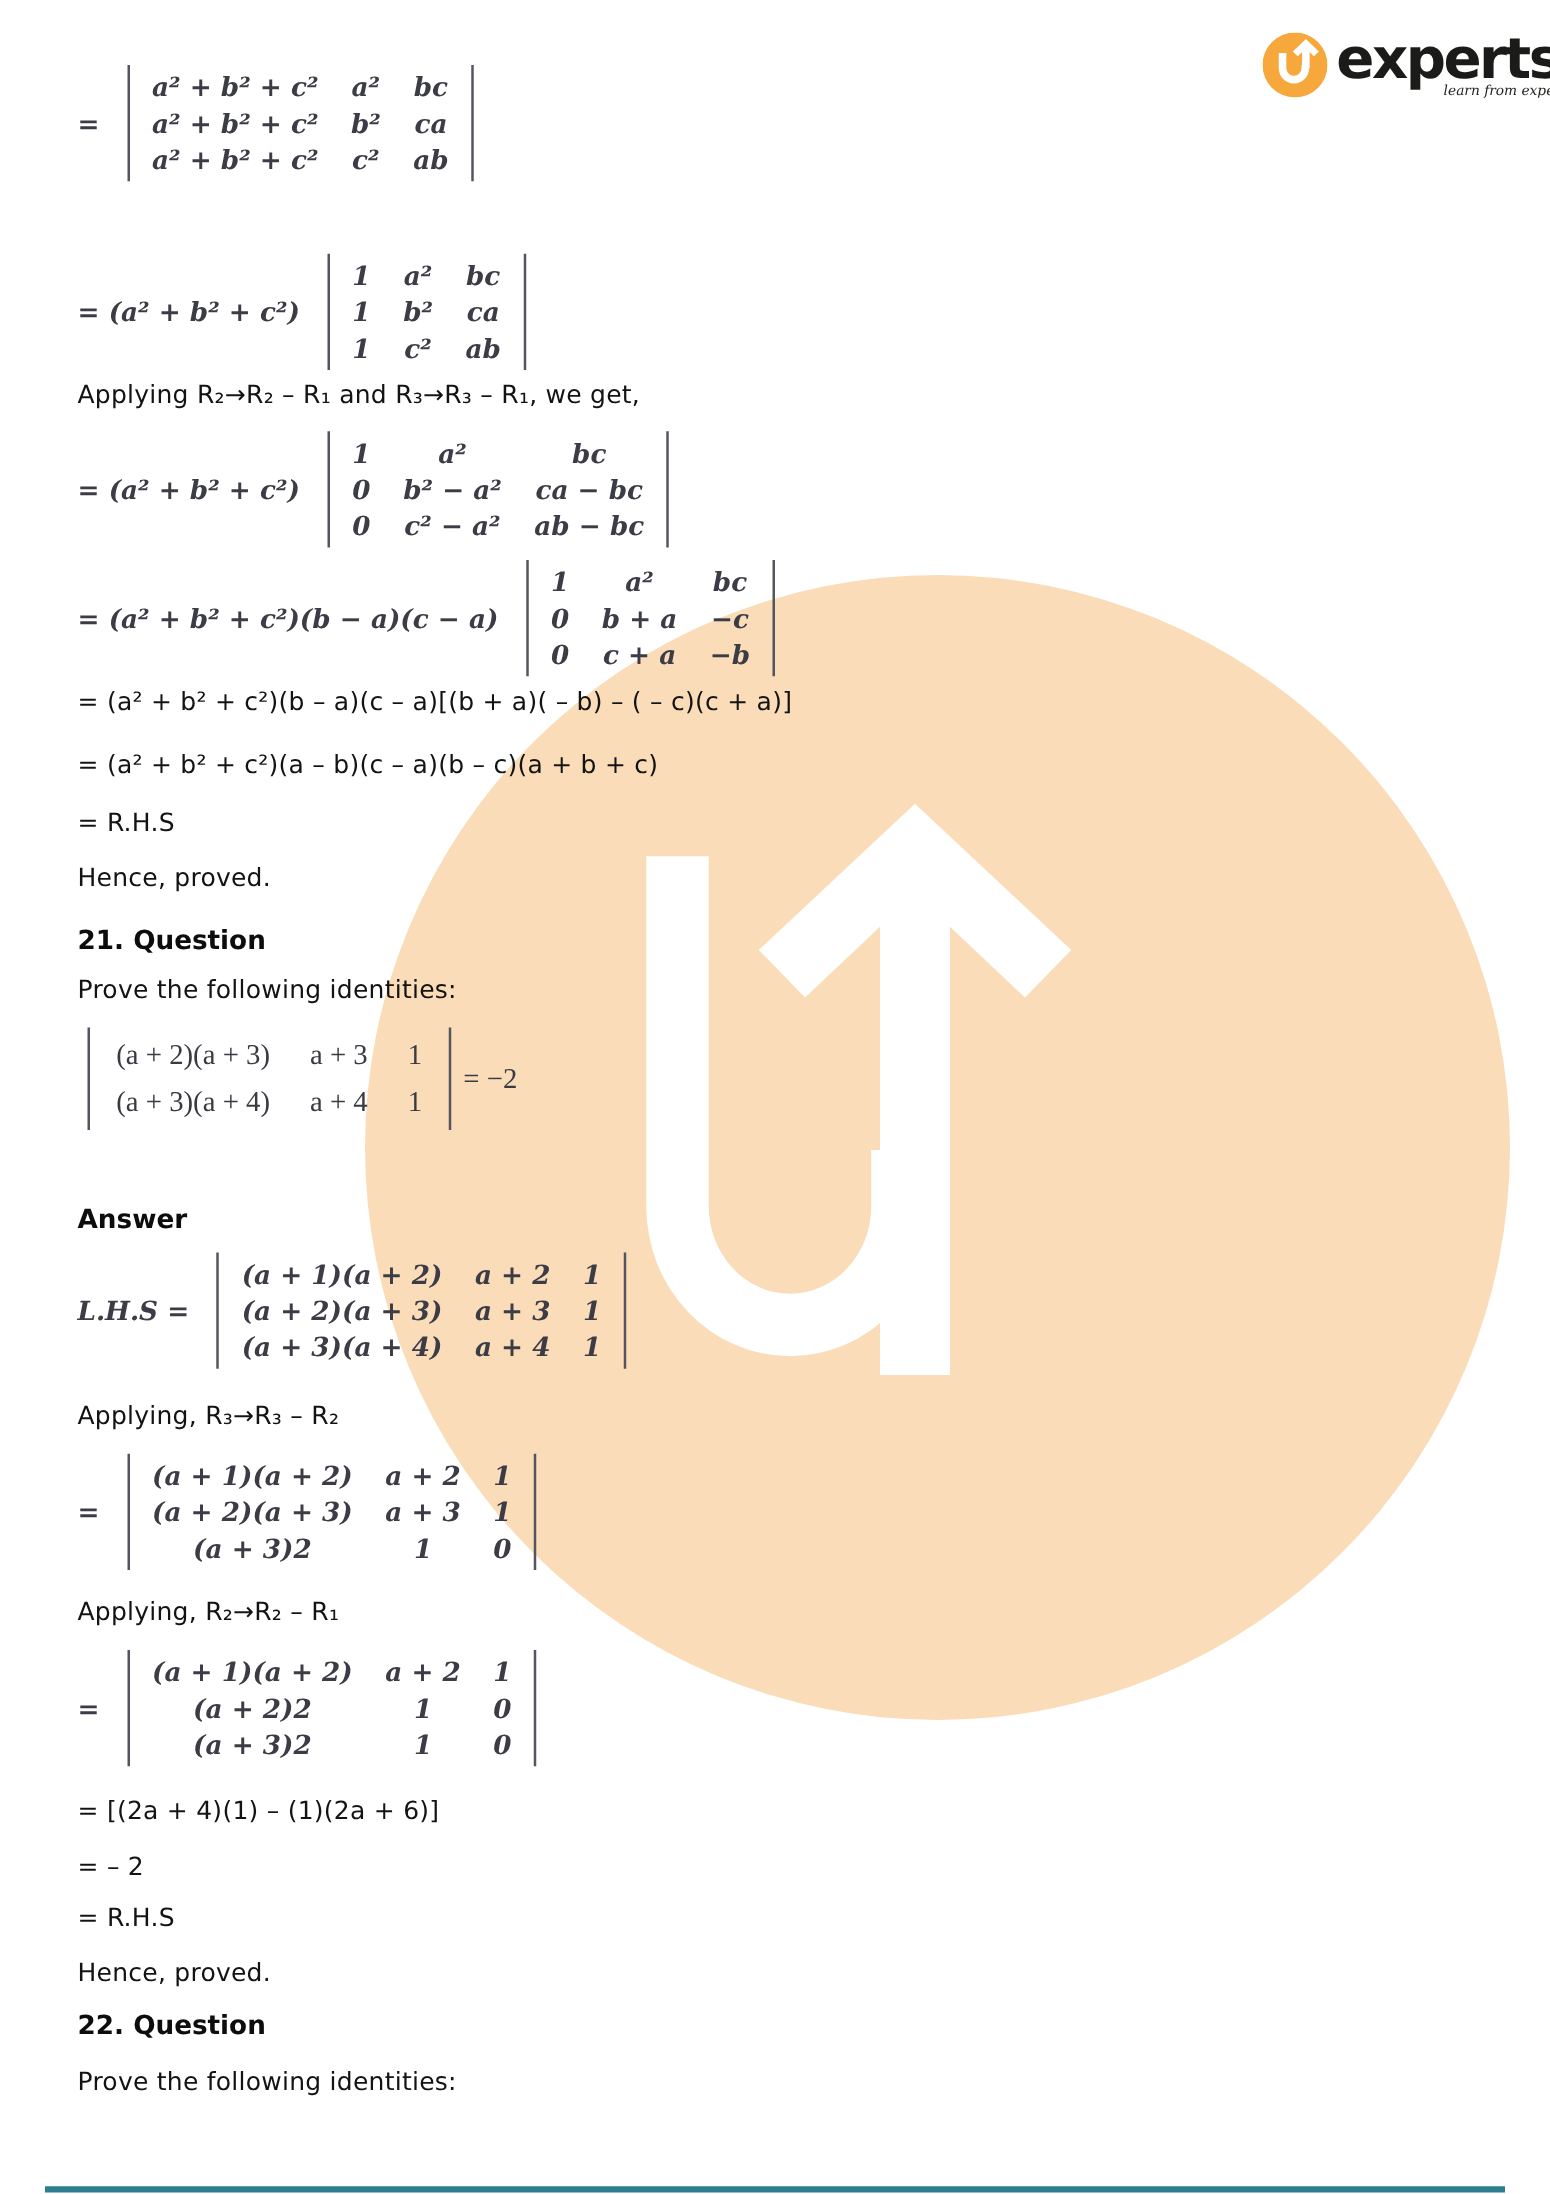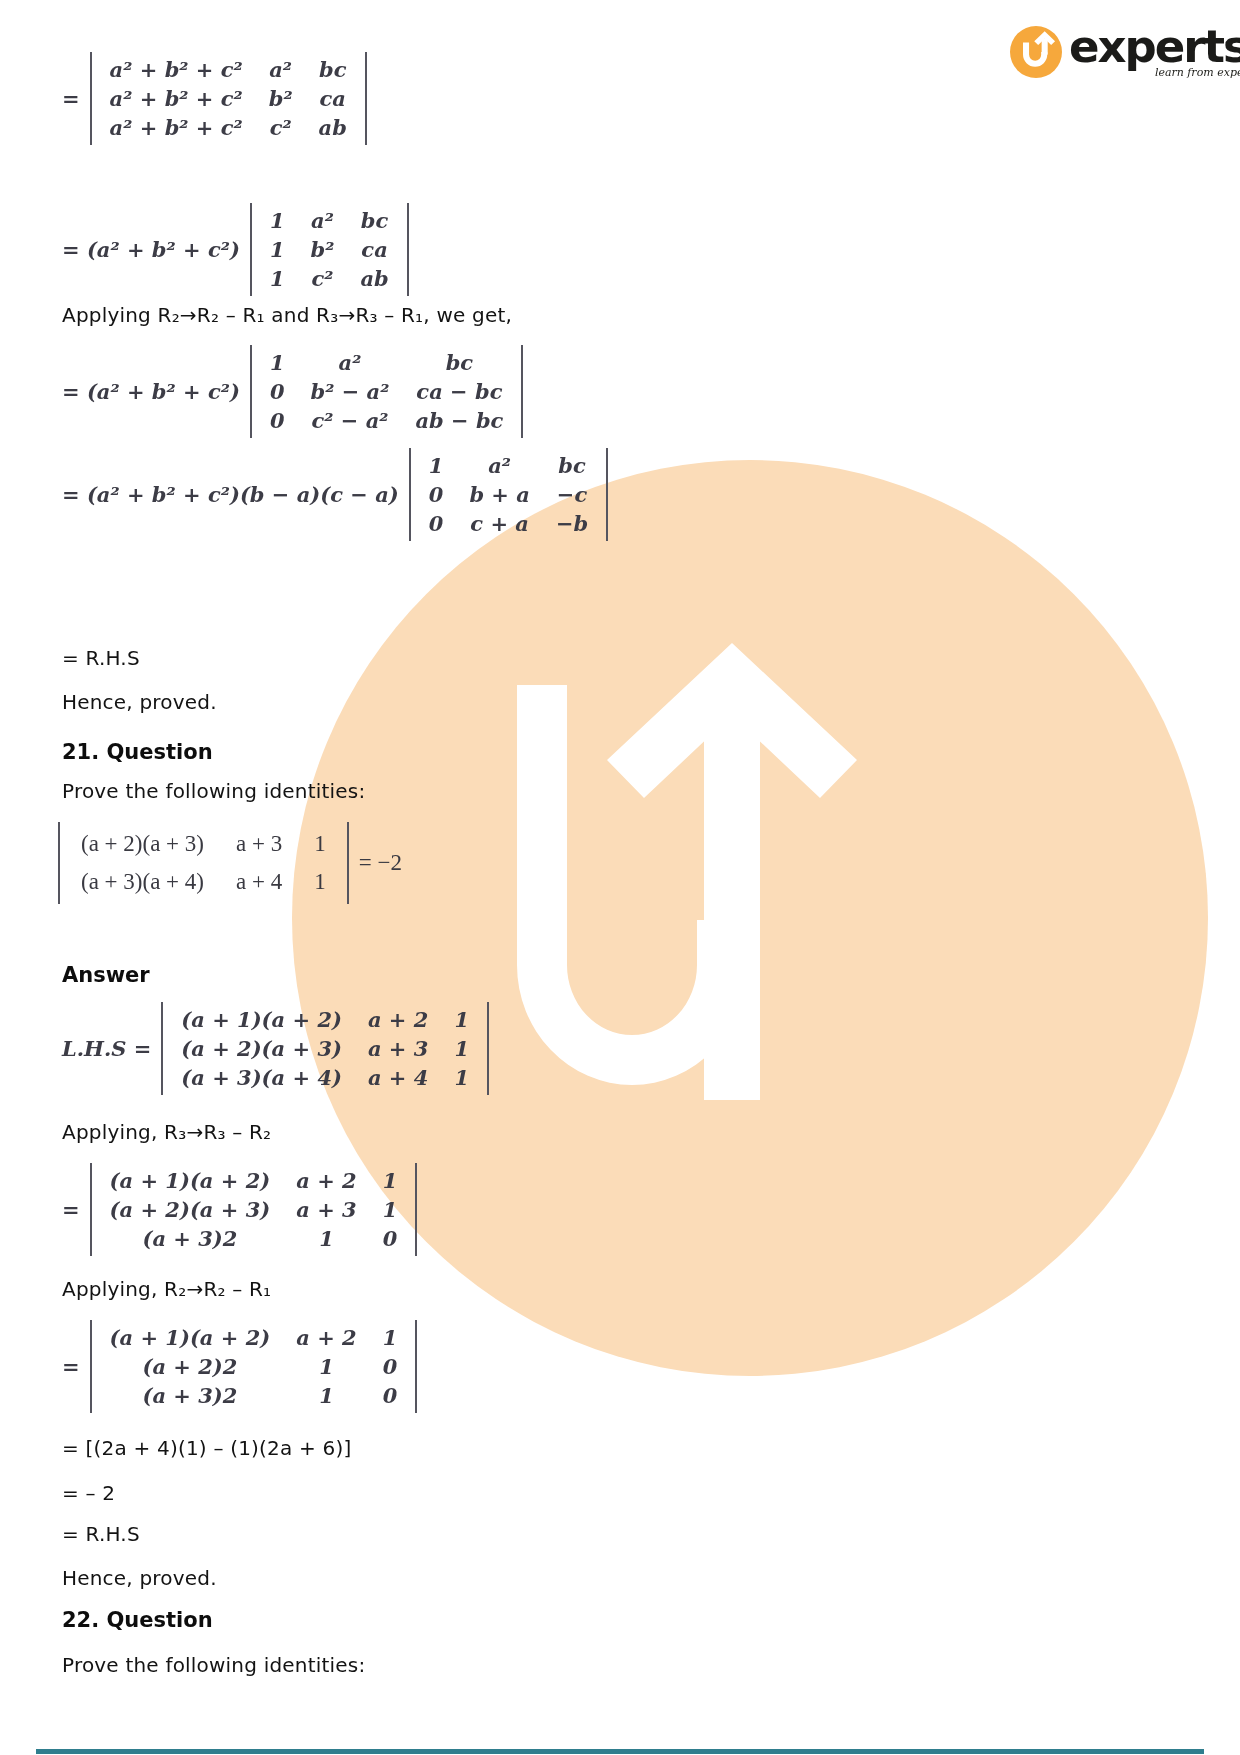--- a/index.html
+++ b/index.html
@@ -21,21 +21,21 @@
   .tagline { font-family:"DejaVu Serif", serif; font-style:italic; font-size:11px;
              color:#23231f; margin-top:-3px; margin-right:4px; }
   
   .block { position:absolute; left:62px; z-index:1; }
   .sans { font-size:20px; color:#131313; letter-spacing:0.2px; }
   .bold { font-weight:bold; font-size:21px; color:#0d0d0d; }
   .eq { display:flex; align-items:center; gap:10px; }
   .math { font-family:"DejaVu Serif", serif; font-style:italic; font-weight:700;
           color:#3c3c46; font-size:21px; }
   .det { display:table; border-left:2px solid #55555f; border-right:2px solid #55555f;
-         padding:3px 5px; }
+         padding:3px 5px;margin-left:12px; }
   .det .r { display:table-row; }
   .det .c { display:table-cell; padding:1px 13px; text-align:center; line-height:27px; }
   
   .serif-det { font-family:"Liberation Serif", serif; font-style:normal; font-weight:400;
                font-size:23px; color:#3a3a42; }
   .serif-det .c { line-height:36px; padding:1px 16px; }
   .serif-eq-val { font-family:"Liberation Serif", serif; font-size:23px; color:#3a3a42; }
   
   #footer-bar { position:absolute; left:36px; right:36px; bottom:1px; height:5px;
                 background:#2f7e8e; z-index:1; }
@@ -148,20 +148,22 @@
         <span class="c">−c</span>
       </div>
       <div class="r">
         <span class="c">0</span>
         <span class="c">c + a</span>
         <span class="c">−b</span>
       </div>
     </div>
   </div>
 
+  <div class="block sans" style="top:549px">= (a² + b² + c²)(b – a)(c – a)[(b + a)( – b) – ( – c)(c + a)]</div>
+  <div class="block sans" style="top:599px">= (a² + b² + c²)(a – b)(c – a)(b – c)(a + b + c)</div>
   <div class="block sans" style="top:646px">= R.H.S</div>
   <div class="block sans" style="top:690px">Hence, proved.</div>
 
   <div class="block bold" style="top:740px">21. Question</div>
   <div class="block sans" style="top:779px">Prove the following identities:</div>
 
   <div class="block eq serif-det" style="top:822px; left:58px">
     <div class="det">
       <div class="r">
         <span class="c" style="text-align:left">(a + 2)(a + 3)</span>

